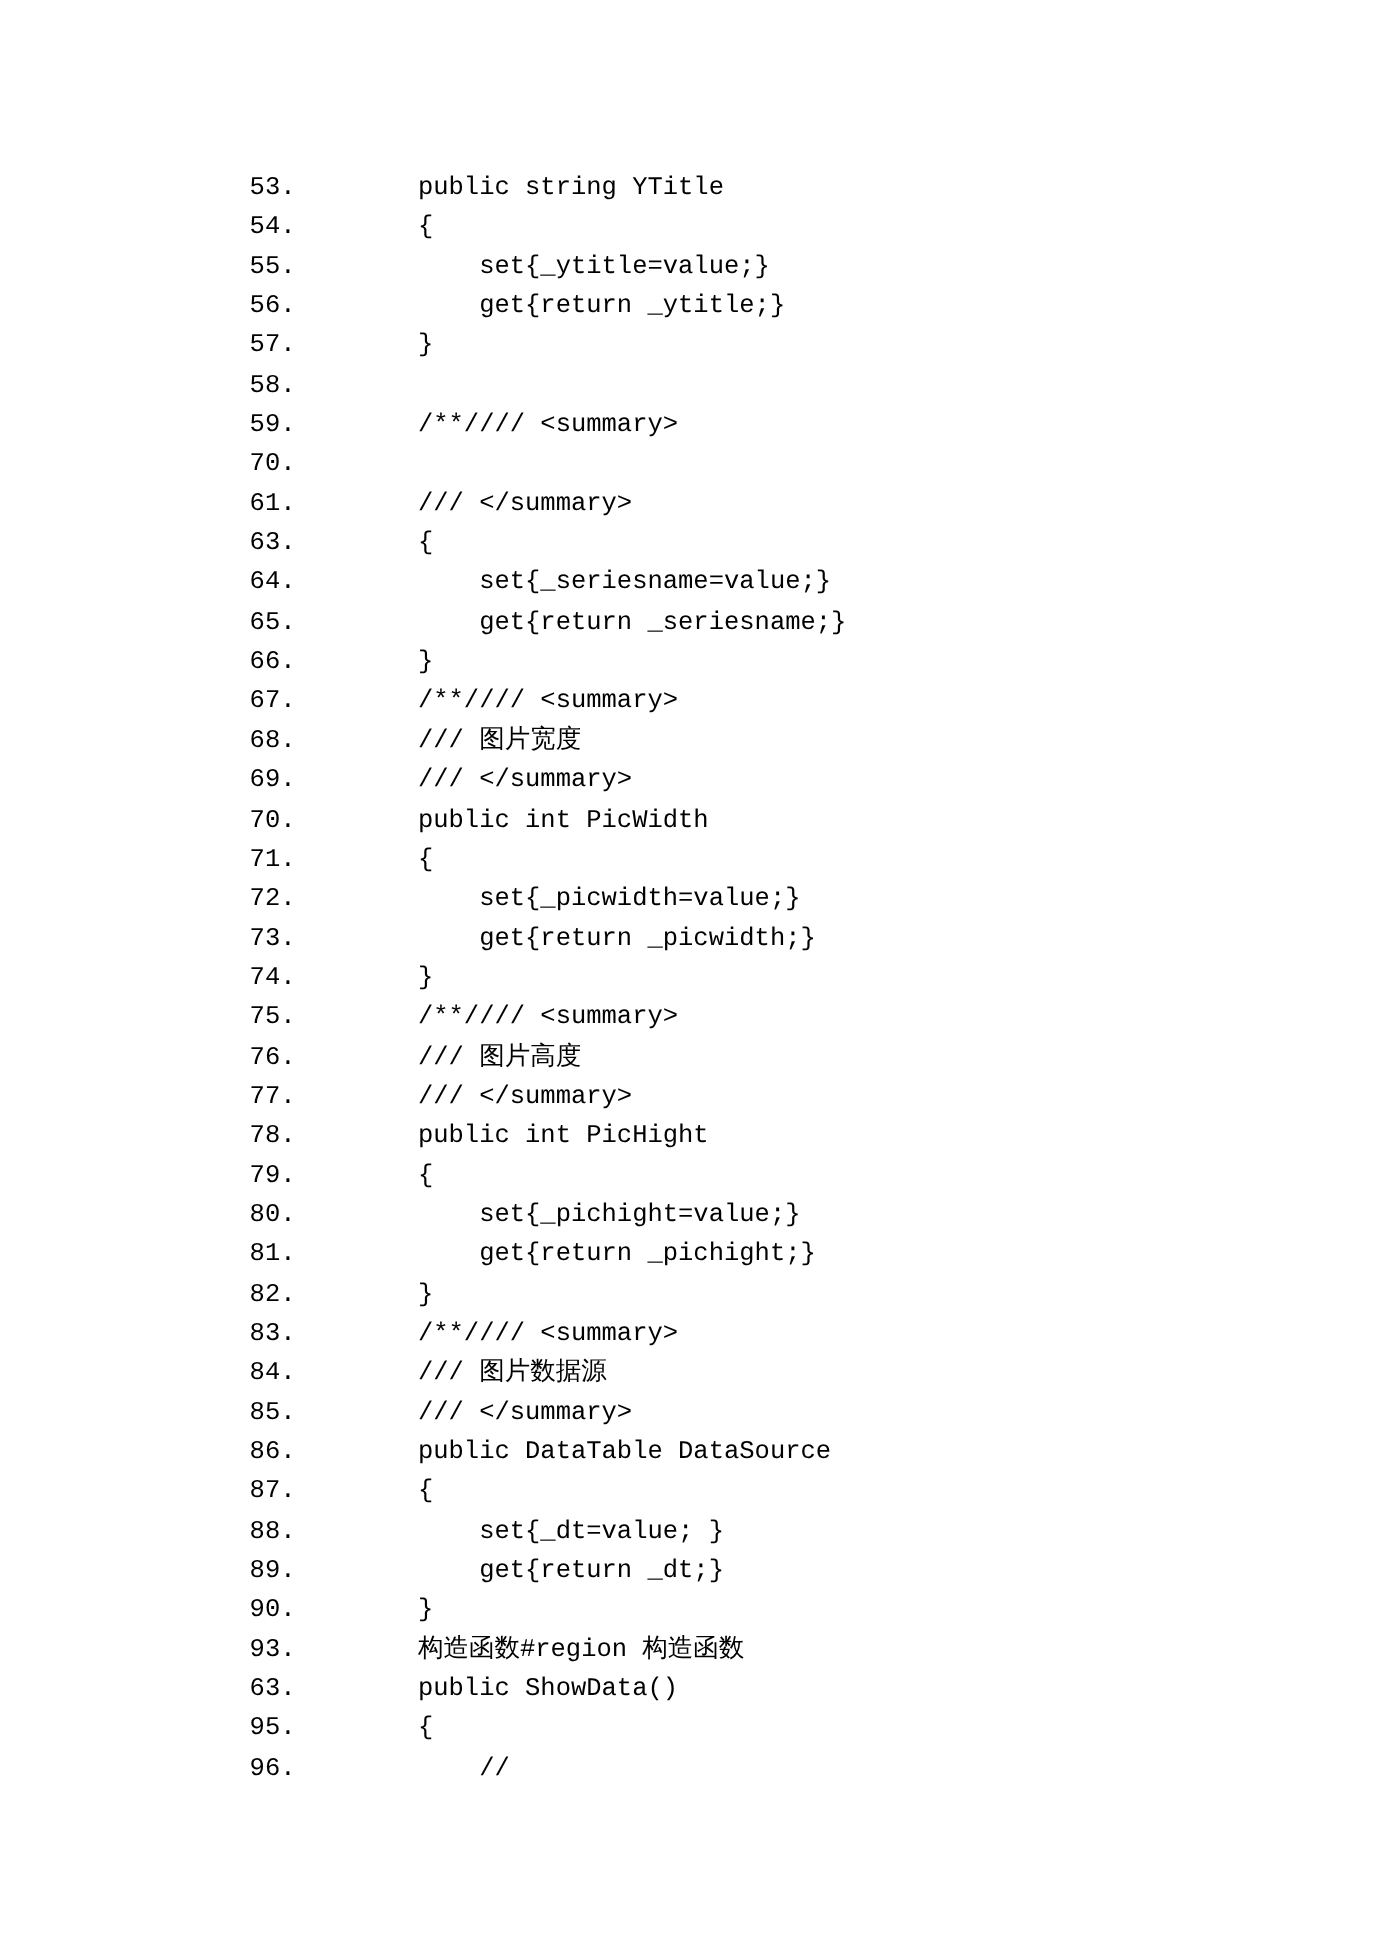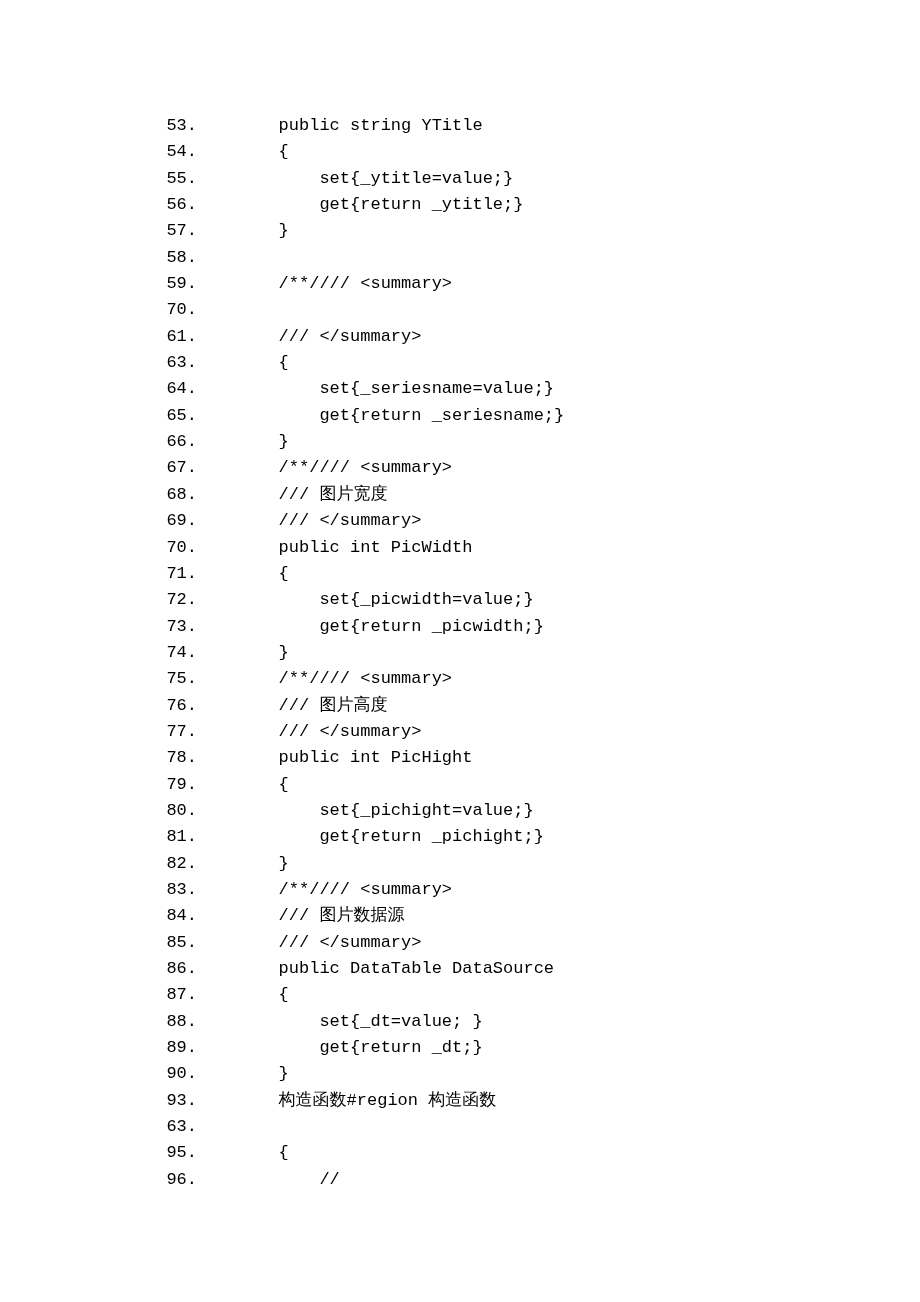--- a/index.html
+++ b/index.html
@@ -67,16 +67,16 @@
     <div class="code-line"><span class="lineno">82.</span><span class="code">        }</span></div>
     <div class="code-line"><span class="lineno">83.</span><span class="code">        /**//// &lt;summary&gt;</span></div>
     <div class="code-line"><span class="lineno">84.</span><span class="code">        /// 图片数据源</span></div>
     <div class="code-line"><span class="lineno">85.</span><span class="code">        /// &lt;/summary&gt;</span></div>
     <div class="code-line"><span class="lineno">86.</span><span class="code">        public DataTable DataSource</span></div>
     <div class="code-line"><span class="lineno">87.</span><span class="code">        {</span></div>
     <div class="code-line"><span class="lineno">88.</span><span class="code">            set{_dt=value; }</span></div>
     <div class="code-line"><span class="lineno">89.</span><span class="code">            get{return _dt;}</span></div>
     <div class="code-line"><span class="lineno">90.</span><span class="code">        }</span></div>
     <div class="code-line"><span class="lineno">93.</span><span class="code">        构造函数#region 构造函数</span></div>
-    <div class="code-line"><span class="lineno">63.</span></div>
+    <div class="code-line"><span class="lineno">63.</span><span class="code">        public ShowData()</span></div>
     <div class="code-line"><span class="lineno">95.</span><span class="code">        {</span></div>
     <div class="code-line"><span class="lineno">96.</span><span class="code">            //</span></div>
   </div>
 
 </body></html>

